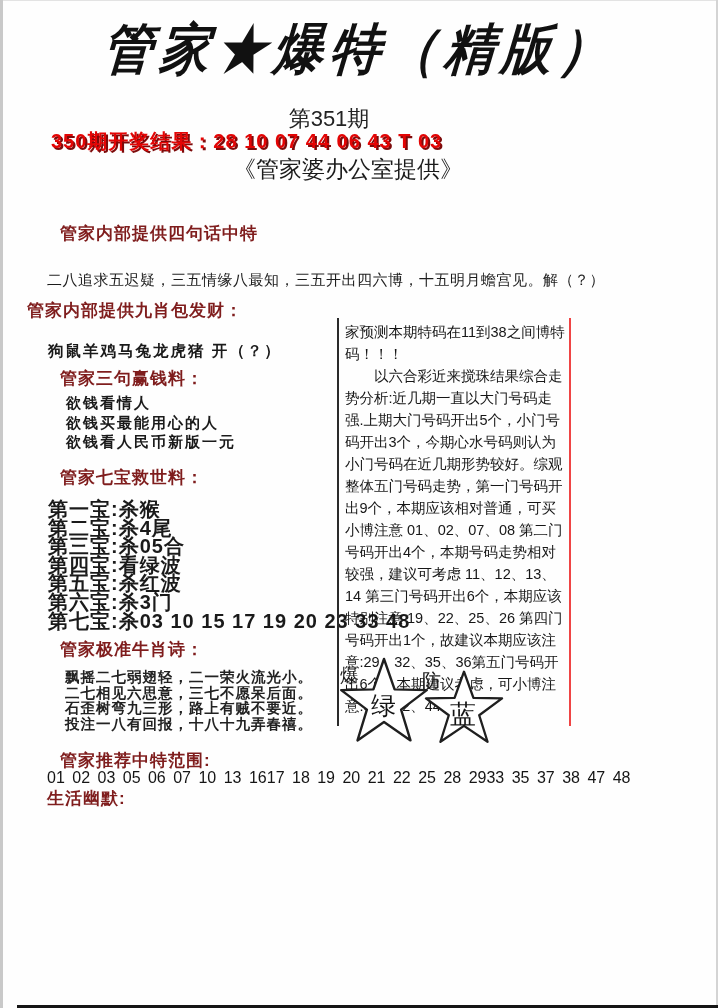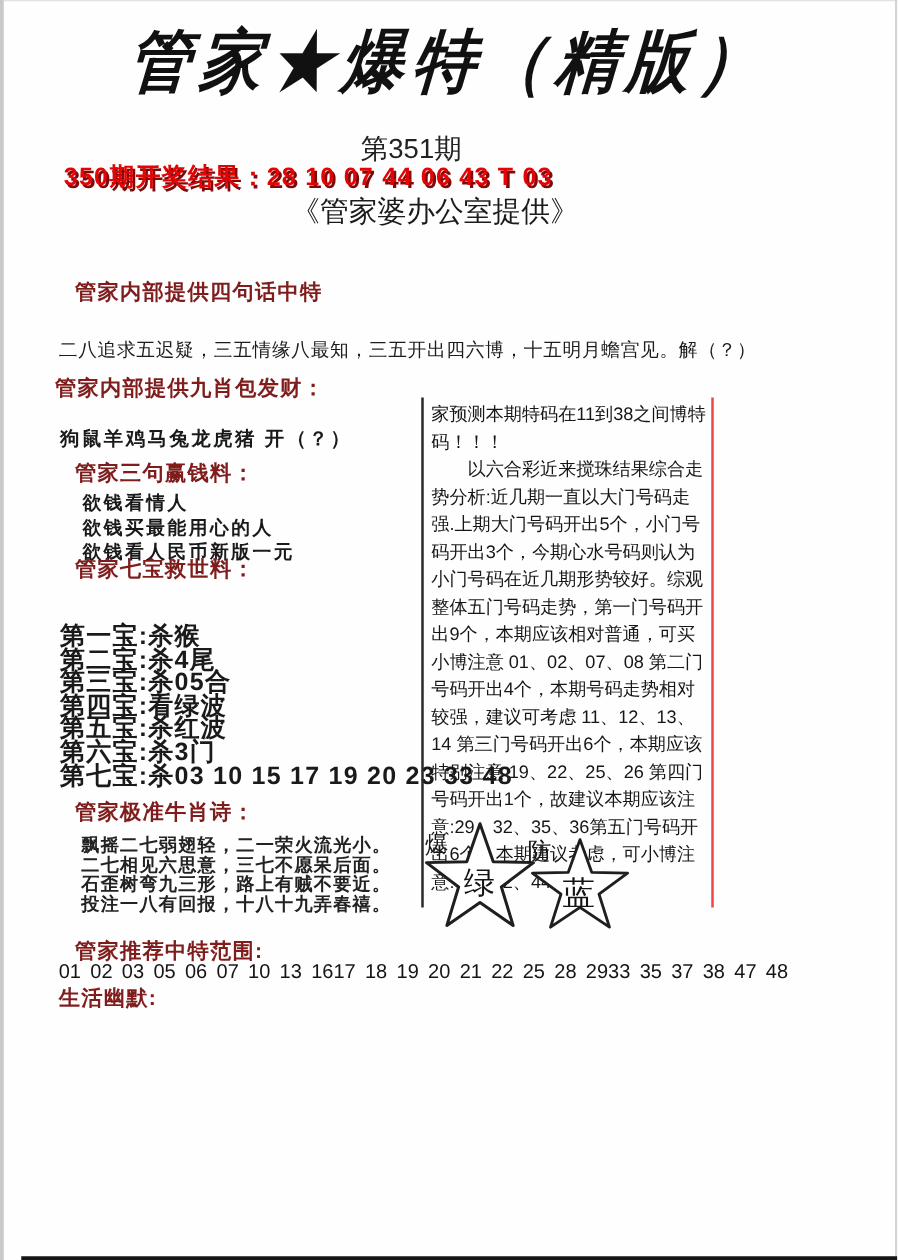--- a/index.html
+++ b/index.html
@@ -24,25 +24,25 @@
     left:48px;top:128px;font-size:20px;font-weight:bold;letter-spacing:1px;
     color:#e30505;text-shadow:2px 2px 0 #7d0b0b;white-space:nowrap;
   }
   .provider{
     left:-14px;top:154px;width:718px;text-align:center;font-size:23px;
     font-family:"Liberation Serif","DejaVu Serif",serif;color:#1b1b1b;
   }
   .sec-header{font-size:17px;font-weight:bold;color:#7f1d1d;letter-spacing:1px;white-space:nowrap;}
   .h-four{left:57px;top:222px;}
   .four-line{left:44px;top:271px;font-size:15px;letter-spacing:0.5px;white-space:nowrap;color:#1c1c1c;text-align:center;}
-  .h-nine{left:41px;top:299px;}
+  .h-nine{left:24px;top:299px;}
   .nine-line{left:45px;top:341px;font-size:15.5px;font-weight:bold;letter-spacing:2px;white-space:nowrap;}
   .h-three{left:57px;top:367px;}
   .three-list{left:63px;top:393px;font-size:15px;font-weight:bold;letter-spacing:2px;line-height:19.5px;}
-  .h-seven{left:57px;top:444px;}
+  .h-seven{left:57px;top:466px;}
   .seven-list{left:45px;top:500px;font-size:20px;font-weight:bold;letter-spacing:1px;line-height:18.6px;}
   .h-poem{left:57px;top:638px;}
   .poem-list{
     left:62px;top:670px;font-size:14.5px;line-height:15.6px;letter-spacing:1px;
     font-family:"Liberation Serif","DejaVu Serif",serif;font-weight:bold;color:#222;
   }
   .h-range{left:57px;top:749px;}
   .range-line{left:44px;top:769px;font-size:16px;word-spacing:3px;white-space:nowrap;color:#151515;}
   .h-humor{left:44px;top:787px;}
   .joke{

